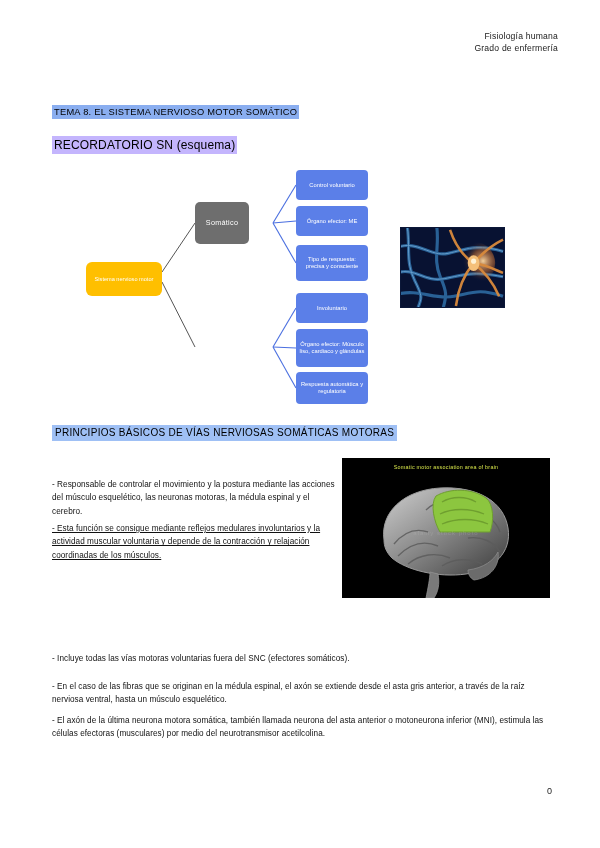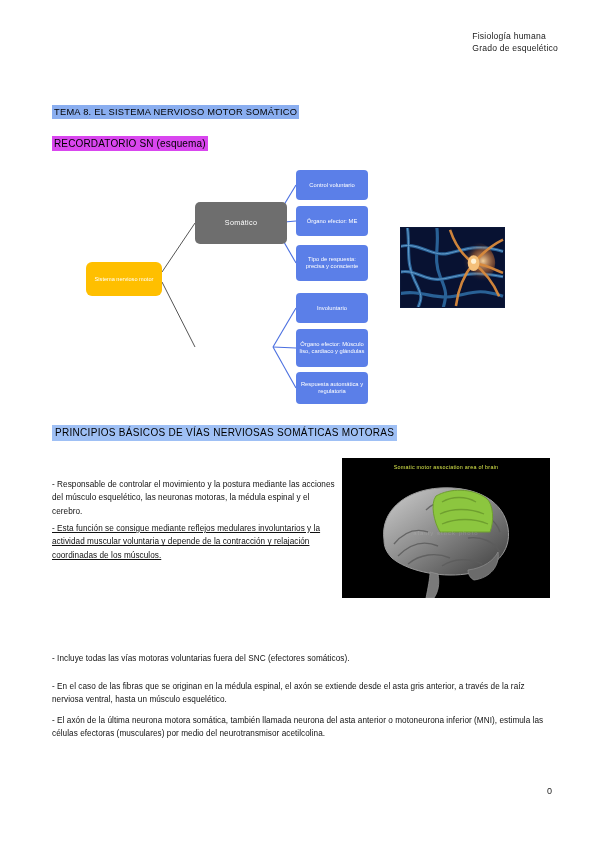--- a/index.html
+++ b/index.html
@@ -12,44 +12,44 @@
     position: relative;
     font-family: "Liberation Sans", sans-serif;
     color: #000000;
     overflow: hidden;
   }
 
   
   .doc-header {
     position: absolute;
     top: 30px; right: 42px;
-    text-align: left;
+    text-align: right;
     font-size: 8.6px;
     line-height: 1.42;
     color: #1a1a1a;
     letter-spacing: .2px;
   }
 
   
   .main-title {
     position: absolute;
     top: 105px; left: 52px;
     font-size: 9.3px;
     font-weight: normal;
     letter-spacing: .25px;
     background: #8aaef0;
     padding: 1.5px 2px 2px 2px;
     white-space: nowrap;
   }
   .sub-title {
     position: absolute;
     top: 136px; left: 52px;
-    font-size: 10px;
+    font-size: 12px;
     letter-spacing: .15px;
-    background: #d946ef;
+    background: #c4b5fd;
     padding: 1.5px 2px 2px 2px;
     white-space: nowrap;
   }
   .section-title {
     position: absolute;
     top: 425px; left: 52px;
     font-size: 10px;
     letter-spacing: .3px;
     background: #9fc0f5;
     padding: 2px 3px 2.5px 3px;
@@ -80,21 +80,21 @@
     z-index: 2;
   }
   .node-root {
     left: 26px; top: 102px;
     width: 76px; height: 34px;
     background: #ffbf00;
     border-radius: 6px;
     font-size: 5.6px;
   }
   .node-branch {
-    width: 92px; height: 42px;
+    width: 54px; height: 42px;
     background: #6e6e6e;
     border-radius: 5px;
     font-size: 7.2px;
     letter-spacing: .3px;
   }
   .node-branch.b1 { left: 135px; top: 42px; }
   .node-branch.b2 { left: 135px; top: 166px; }
   .node-leaf {
     left: 236px;
     width: 72px;
@@ -167,21 +167,21 @@
     top: 786px; right: 48px;
     font-size: 9px;
     color: #222222;
   }
 </style>
 </head>
 <body>
 
 <div class="doc-header">
   <div>Fisiología humana</div>
-  <div>Grado de esquelético</div>
+  <div>Grado de enfermería</div>
 </div>
 
 <div class="main-title">TEMA 8. EL SISTEMA NERVIOSO MOTOR SOMÁTICO</div>
 <div class="sub-title">RECORDATORIO SN (esquema)</div>
 
 <div class="diagram">
   <svg class="wires">
 
     <line x1="102" y1="112" x2="135" y2="63" stroke="#555555" stroke-width="1"></line>
     <line x1="102" y1="122" x2="135" y2="187" stroke="#555555" stroke-width="1"></line>

